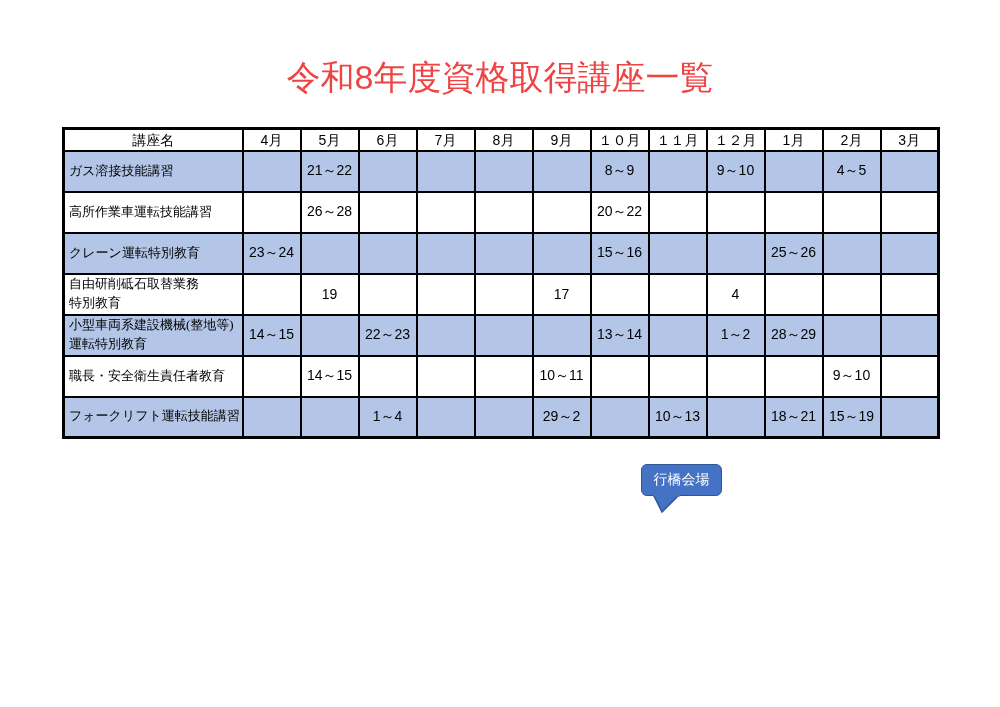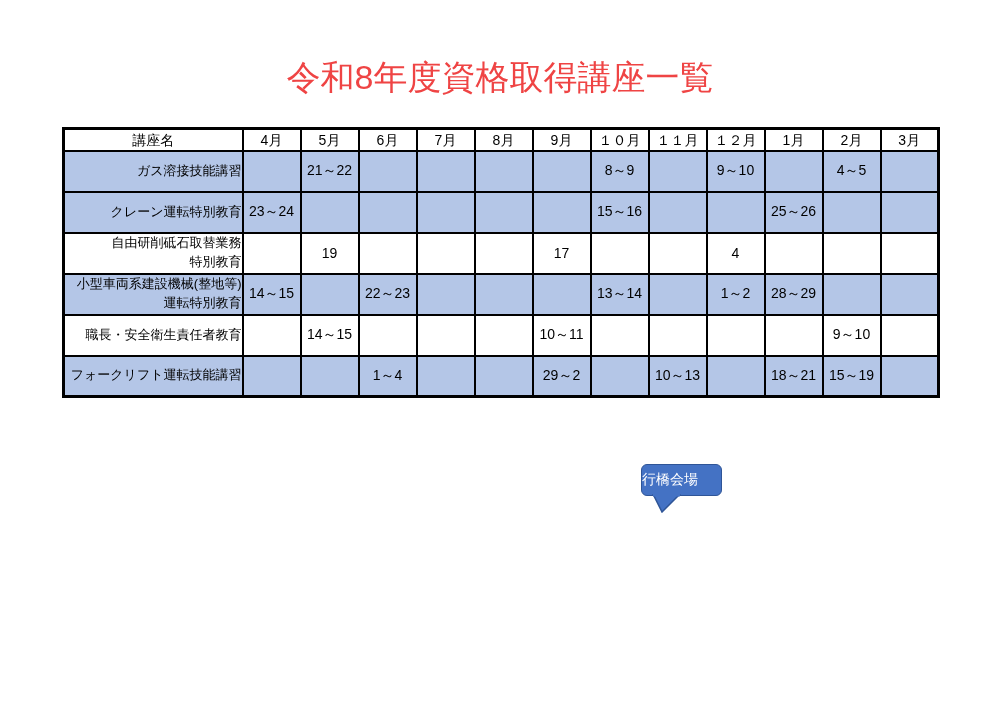--- a/index.html
+++ b/index.html
@@ -35,43 +35,45 @@
     font-size:14px;
     text-align:center;
     vertical-align:middle;
     overflow:visible;
     font-weight:normal;
   }
   thead th { height:22px; line-height:1; padding:2px 0; background:#fff; }
   tbody td { height:41px; }
   tbody tr.shaded td { background:var(--shaded,#B4C6E7); }
   td.course-name {
-    text-align:right;
+    text-align:left;
     padding-left:4px;
     font-size:13px;
     line-height:1.45;
+    font-family:Liberation Serif, serif;
   }
   
   tbody tr:nth-child(9) td:nth-child(7) span {
     position:relative;
     left:13px;
     display:inline-block;
     white-space:nowrap;
   }
   .callout {
     position:absolute;
     left:641px; top:464px;
     width:81px; height:32px;
     background:var(--callout-fill,#4472C4);
     border:1.5px solid var(--callout-border,#2F5597);
     border-radius:6px;
     color:#fff;
     font-size:14px;
     display:flex;
     align-items:center;
+    justify-content:center;
     z-index:5;
   }
   .callout .tail {
     position:absolute;
     left:9px; top:29px;
     width:32px; height:19px;
     z-index:4;
   }
 </style>
 </head>
@@ -123,20 +125,37 @@
         <td></td>
         <td></td>
         <td></td>
         <td><span>8～9</span></td>
         <td></td>
         <td><span>9～10</span></td>
         <td></td>
         <td><span>4～5</span></td>
         <td></td>
       </tr>
+      <tr>
+        <td class="course-name">
+          <div>高所作業車運転技能講習</div>
+        </td>
+        <td></td>
+        <td><span>26～28</span></td>
+        <td></td>
+        <td></td>
+        <td></td>
+        <td></td>
+        <td><span>20～22</span></td>
+        <td></td>
+        <td></td>
+        <td></td>
+        <td></td>
+        <td></td>
+      </tr>
       <tr class="shaded">
         <td class="course-name">
           <div>クレーン運転特別教育</div>
         </td>
         <td><span>23～24</span></td>
         <td></td>
         <td></td>
         <td></td>
         <td></td>
         <td></td>

